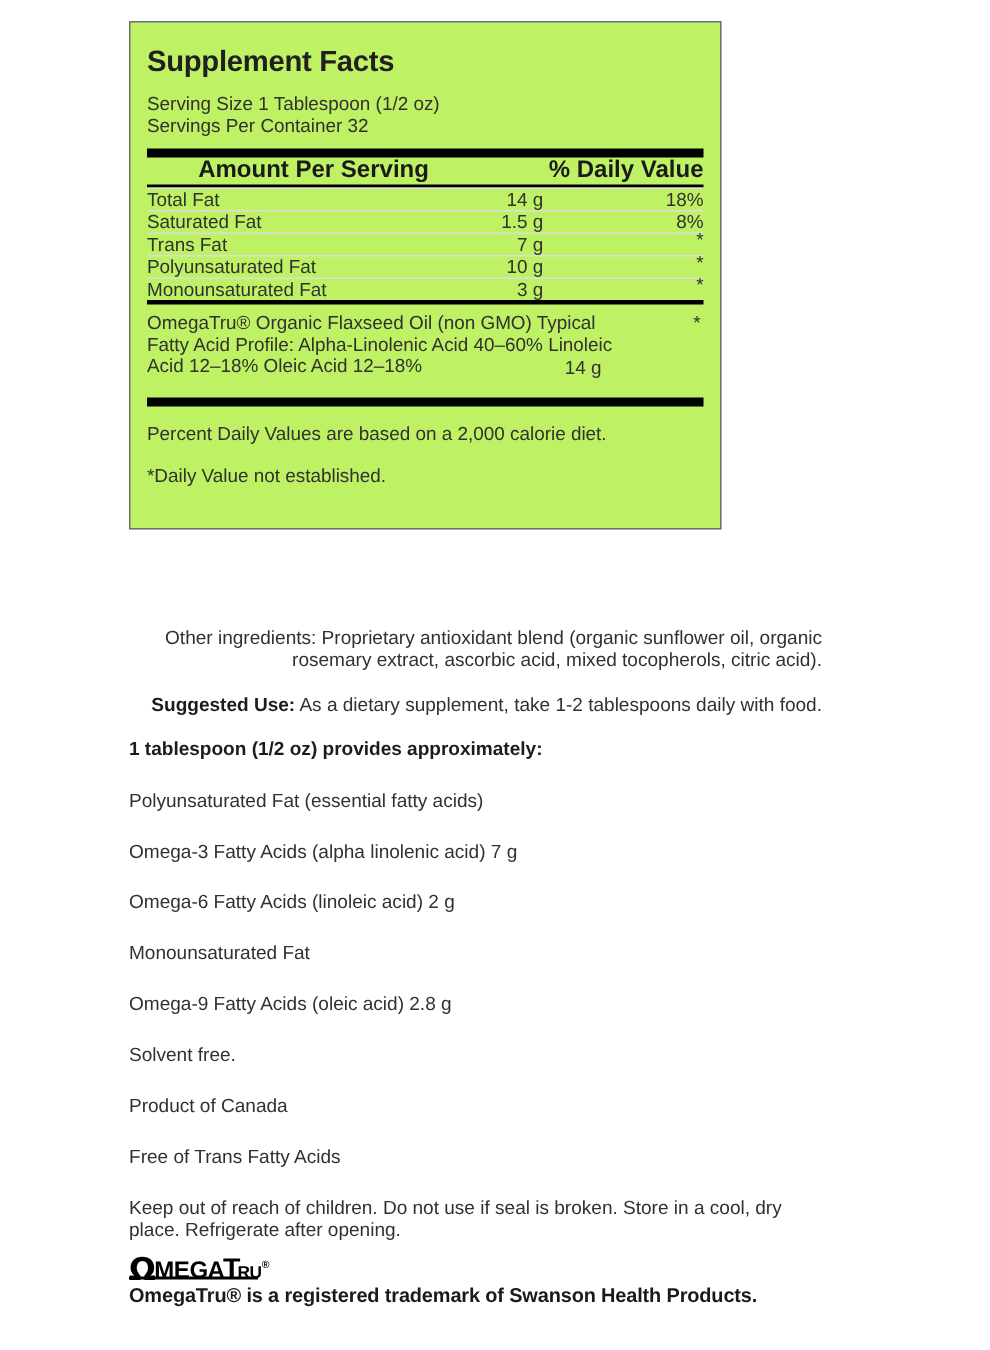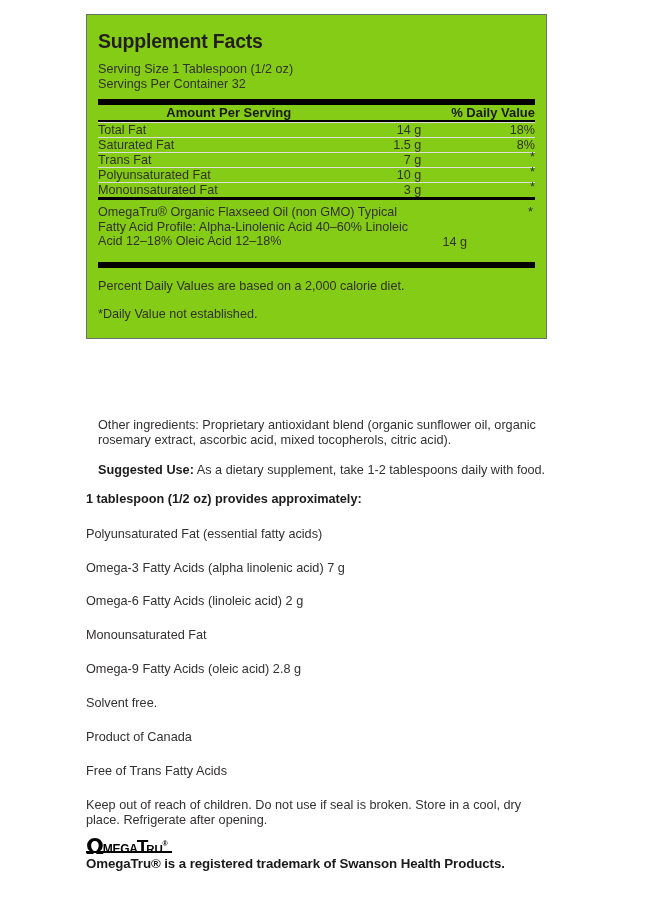--- a/index.html
+++ b/index.html
@@ -19,25 +19,25 @@
     width: 660px;
     height: 900px;
     overflow: hidden;
   }
 
   
   .sf-panel {
     position: absolute;
     left: 86px;
     top: 14px;
-    width: 461px;
+    width: 395px;
     border: 1.5px solid #6d6e70;
     box-sizing: border-box;
-    background: #84cc16;
-    padding: 14px 11px 17px 11px;
+    background: #bef264;
+    padding: 14px 11px 28px 11px;
   }
   .sf-title {
     font-size: 19.5px;
     font-weight: bold;
     letter-spacing: -0.2px;
     color: #231f20;
     margin: 2px 0 10px 0;
     line-height: 1.1;
   }
   .sf-serving {
@@ -61,21 +61,21 @@
     width: 100%;
     border-collapse: collapse;
     font-size: 12.6px;
     color: #333030;
   }
   table.sf-table td, table.sf-table th {
     padding: 0;
     vertical-align: baseline;
   }
   .hdr-row th {
-    font-size: 13px;
+    font-size: 16px;
     font-weight: bold;
     color: #1a1a1a;
     padding: 3px 0 4px 0;
   }
   .hdr-aps { text-align: center; }
   .hdr-dv  { text-align: right; white-space: nowrap; }
 
   .sf-row td {
     padding: 6px 0 6px 0;
     border-top: 1px solid #dedcdc;
@@ -130,21 +130,21 @@
   
   .body-copy {
     position: absolute;
     left: 86px;
     top: 418px;
     width: 462px;
     font-size: 12.7px;
     line-height: 15.4px;
     color: #333030;
   }
-  .p { margin: 0 0 14px 12px; }
+  .p { margin: 0 0 14px 12px; text-align: right; }
   .p b, .p strong { font-weight: bold; color: #1d1b1b; }
   .list-item { margin: 0 0 18.5px 0; }
   .list-head { font-weight: bold; margin: 0 0 19px 0; color: #1d1b1b; }
 
   .warn { margin: 0 0 15px 0; }
   .keepout { margin: 0 0 0 0; }
 
   
   .footer {
     position: absolute;
@@ -159,21 +159,21 @@
   }
   .logo-omega {
     font-family: "DejaVu Sans", sans-serif;
     font-size: 21px;
     font-weight: bold;
     color: #000;
     vertical-align: -1px;
     letter-spacing: -1px;
   }
   .logo-mega {
-    font-size: 12px;
+    font-size: 16px;
     font-weight: bold;
     color: #000;
     letter-spacing: -0.3px;
   }
   .logo-t {
     font-size: 19px;
     font-weight: bold;
     color: #000;
     letter-spacing: -1px;
     margin-left: -1px;

